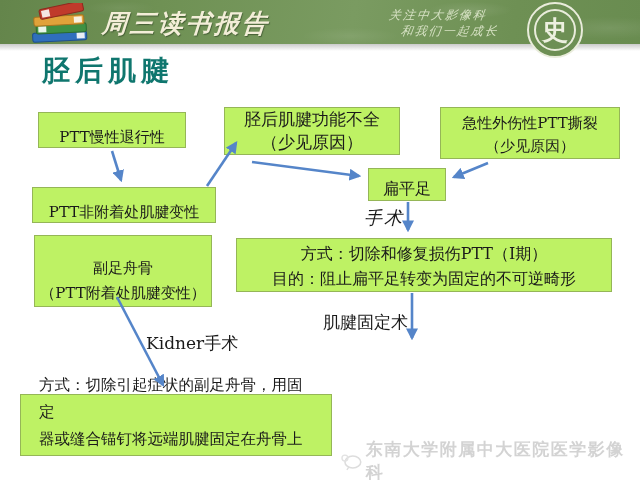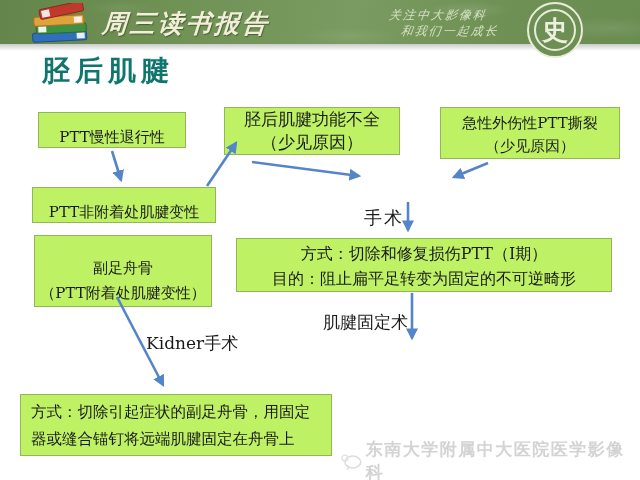--- a/index.html
+++ b/index.html
@@ -73,28 +73,28 @@
   }
   .b-chronic   { left:38px;  top:112px; width:148px; height:36px; font-size:15px; }
   .b-pttd      { left:224px; top:107px; width:176px; height:48px; font-size:17px; line-height:23px; }
   .b-acute     { left:440px; top:107px; width:180px; height:52px; font-size:15px; line-height:23px; }
   .b-degen     { left:32px;  top:187px; width:184px; height:36px; font-size:15px; }
   .b-flat      { left:368px; top:168px; width:78px;  height:33px; font-size:16px; }
   .b-stage1    { left:236px; top:238px; width:376px; height:54px; font-size:16px; line-height:25px; }
   .b-fdl       { left:262px; top:346px; width:338px; height:36px; font-size:16px; }
   .b-navic     { left:34px;  top:235px; width:178px; height:72px; font-size:15px; line-height:25px; }
   .b-kidner    { left:20px;  top:394px; width:312px; height:62px; font-size:15.5px;
-                 line-height:27px; align-items:flex-start; text-align:left; padding:2px 10px; }
+                 line-height:27px; align-items:flex-start; text-align:left; padding:2px 18px; }
 
   
   .edge-label {
     position:absolute; color:#1a1a1a;
     font-family:"DejaVu Serif","Liberation Serif",serif;
   }
-  .lbl-surgery   { left:364px; top:206px; font-size:18px; letter-spacing:2px; }
+  .lbl-surgery   { left:364px; top:206px; font-size:18px; letter-spacing:2px;font-style:italic; }
   .lbl-tenodesis { left:323px; top:311px; font-size:17px; }
   .lbl-kidner    { left:146px; top:332px; font-size:17px; }
 
   
   .arrows { position:absolute; left:0; top:0; width:640px; height:480px; pointer-events:none; z-index:2; }
 
   
   .watermark {
     position:absolute; left:340px; top:438px; display:flex; align-items:center;
     color:#d3d3d3;
@@ -155,20 +155,23 @@
 
   <div class="box b-acute">
     <span>急性外伤性PTT撕裂</span>
     <span>（少见原因）</span>
   </div>
 
   <div class="box b-degen">
     <span>PTT非附着处肌腱变性</span>
   </div>
 
+  <div class="box b-flat">
+    <span>扁平足</span>
+  </div>
 
   <div class="box b-stage1">
     <span>方式：切除和修复损伤PTT（I期）</span>
     <span>目的：阻止扁平足转变为固定的不可逆畸形</span>
   </div>
 
 
   <div class="box b-navic">
     <span>副足舟骨</span>
     <span>（PTT附着处肌腱变性）</span>

